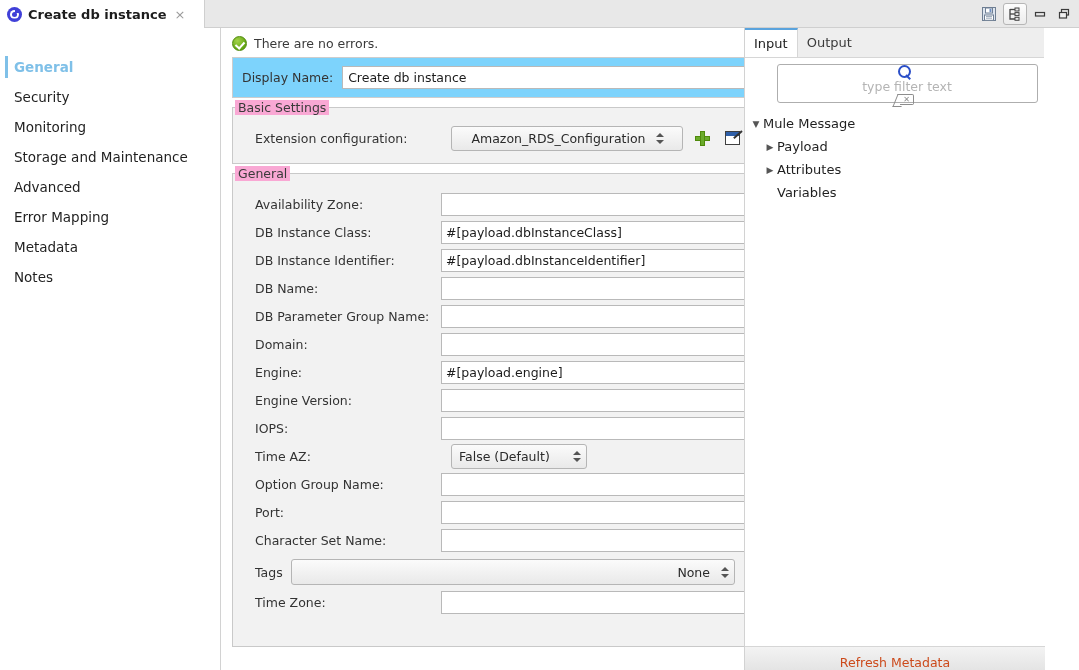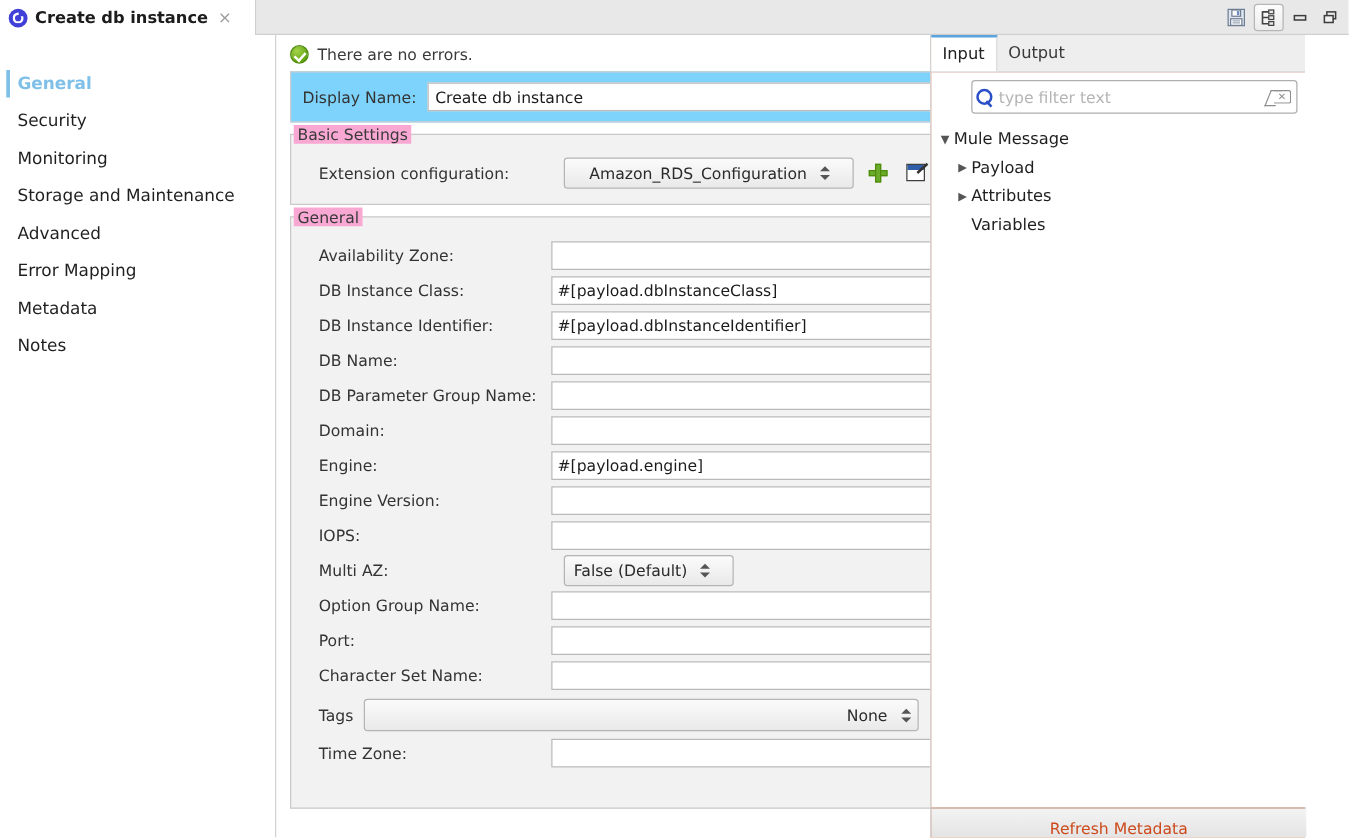--- a/index.html
+++ b/index.html
@@ -207,21 +207,21 @@
     display: flex; flex-direction: column;
     align-items: center; justify-content: center;
     gap: 3px;
     flex: none;
   }
   .spin i { display: block; width: 0; height: 0; }
   .spin i.up { border-left: 4px solid transparent; border-right: 4px solid transparent; border-bottom: 4px solid #555; }
   .spin i.dn { border-left: 4px solid transparent; border-right: 4px solid transparent; border-top: 4px solid #555; }
 
   .combo.ext { width: 232px; justify-content: center; }
-  .combo.multiaz { width: 136px; }
+  .combo.multiaz { width: 136px; justify-content: space-between; }
 
   
   .tagsrow { display: flex; align-items: center; height: 32px; padding-left: 12px; margin-top: 2px;}
   .tagsrow .tlab { font-size: 12.5px; color: #333; margin-right: 8px; }
   .combo.tags {
     flex: 1;
     height: 26px;
     justify-content: flex-end;
     margin-right: 18px;
   }
@@ -276,26 +276,27 @@
     color: #3a3a3a;
   }
   .rtab.active {
     background: #ffffff;
     border-top: 2px solid #5aa3dd;
     border-right: 1px solid #d6d6d6;
     color: #222;
   }
   .filterwrap { padding: 6px 6px 4px 32px; }
   .filterbox {
-    height: 27px;
+    height: 39px;
     border: 1px solid #aeaeae;
     border-radius: 3px;
     background: #ffffff;
     display: flex; align-items: center;
     padding: 0 4px 0 3px;
+    flex-direction: column;
   }
   .mag {
     width: 14px; height: 14px; flex: none;
     position: relative; margin-right: 4px;
   }
   .mag::before {
     content: ""; position: absolute; left: 0; top: 0;
     width: 9px; height: 9px; border-radius: 50%;
     border: 2px solid #2b4fc8;
   }
@@ -508,21 +509,21 @@
             <span class="inp"></span>
           </span>
       </div>
       <div class="row">
         <span class="lab">IOPS:</span>
         <span class="ctl">
             <span class="inp"></span>
           </span>
       </div>
       <div class="row">
-        <span class="lab">Multi AZ:</span>
+        <span class="lab">Time AZ:</span>
         <span class="ctl">
           <span class="combo multiaz">
             <span class="cval">False (Default)</span>
             <span class="spin">
                 <i class="up"></i>
                 <i class="dn"></i>
               </span>
           </span>
         </span>
       </div>

